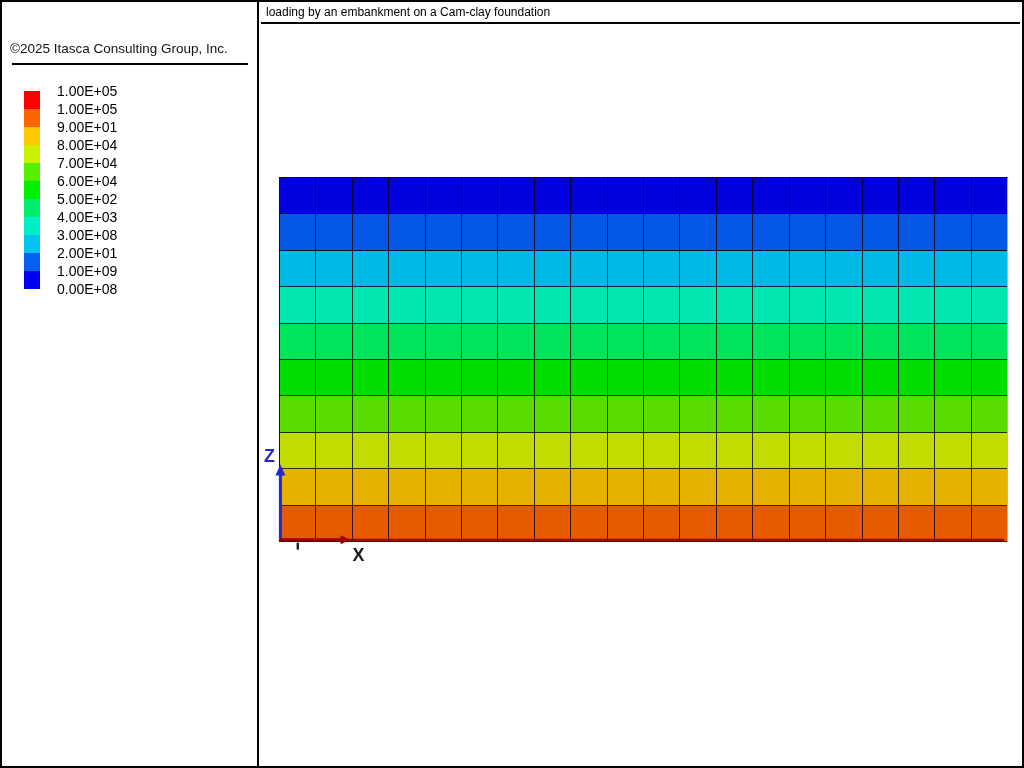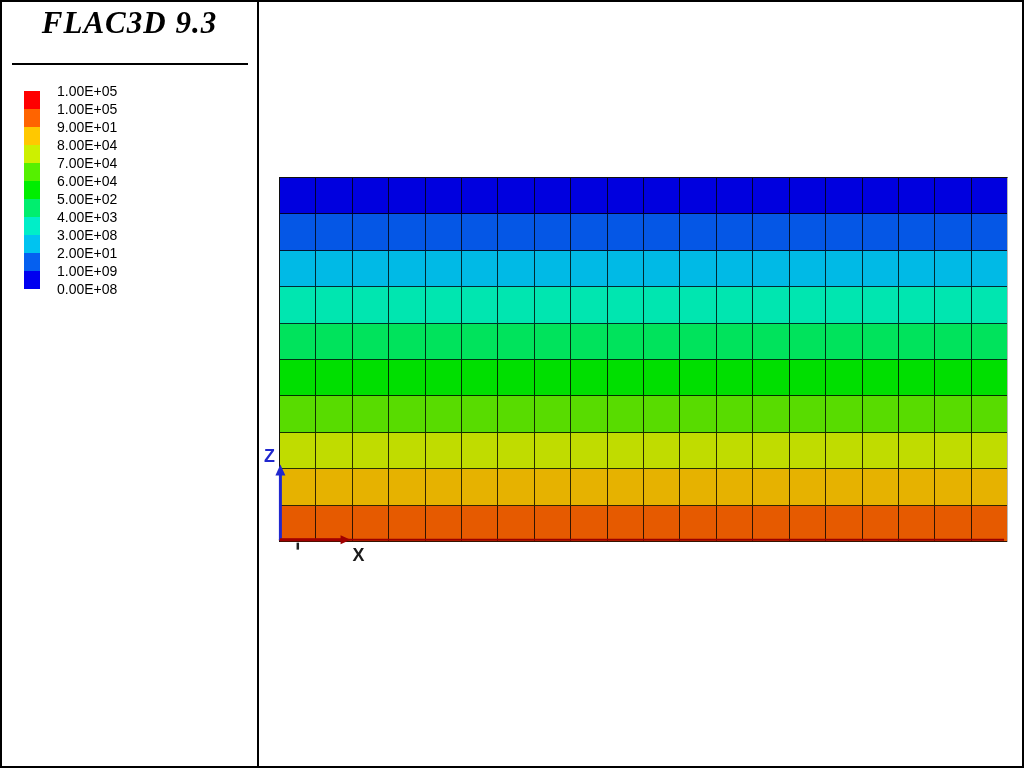--- a/index.html
+++ b/index.html
@@ -85,21 +85,21 @@
     position:absolute;inset:0;width:100%;height:100%;
     pointer-events:none;
   }
 </style>
 </head>
 <body>
 
 <div class="window">
 
   <aside class="sidebar">
-    <div class="logo">FLAC3D 9.3</div>
+    <div class="copyright">©2025 Itasca Consulting Group, Inc.</div>
     <div class="rule"></div>
     <div class="legend">
       <div class="legend-swatches" id="legend-swatches">
           <div class="legend-swatch" style="background: rgb(255, 0, 0);"></div>
           <div class="legend-swatch" style="background: rgb(255, 100, 0);"></div>
           <div class="legend-swatch" style="background: rgb(255, 200, 0);"></div>
           <div class="legend-swatch" style="background: rgb(205, 240, 0);"></div>
           <div class="legend-swatch" style="background: rgb(85, 240, 0);"></div>
           <div class="legend-swatch" style="background: rgb(0, 238, 0);"></div>
           <div class="legend-swatch" style="background: rgb(0, 238, 110);"></div>
@@ -119,20 +119,21 @@
           <div class="legend-label">4.00E+03</div>
           <div class="legend-label">3.00E+08</div>
           <div class="legend-label">2.00E+01</div>
           <div class="legend-label">1.00E+09</div>
           <div class="legend-label">0.00E+08</div>
         </div>
     </div>
   </aside>
 
   <main class="plot-panel">
+    <header class="caption-bar">loading by an embankment on a Cam-clay foundation</header>
 
     <div class="grid" id="zone-grid">
         <div class="grid-row">
           <div class="grid-cell" style="background: rgb(0, 0, 223);"></div>
           <div class="grid-cell" style="background: rgb(0, 0, 223);"></div>
           <div class="grid-cell" style="background: rgb(0, 0, 223);"></div>
           <div class="grid-cell" style="background: rgb(0, 0, 223);"></div>
           <div class="grid-cell" style="background: rgb(0, 0, 223);"></div>
           <div class="grid-cell" style="background: rgb(0, 0, 223);"></div>
           <div class="grid-cell" style="background: rgb(0, 0, 223);"></div>

